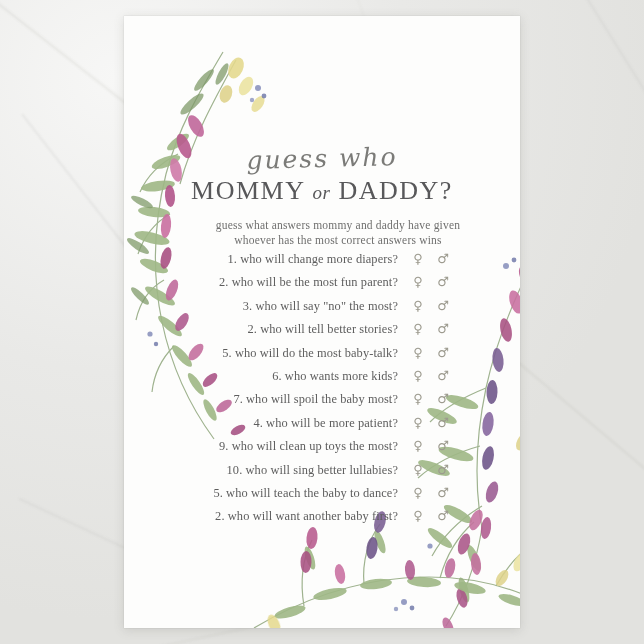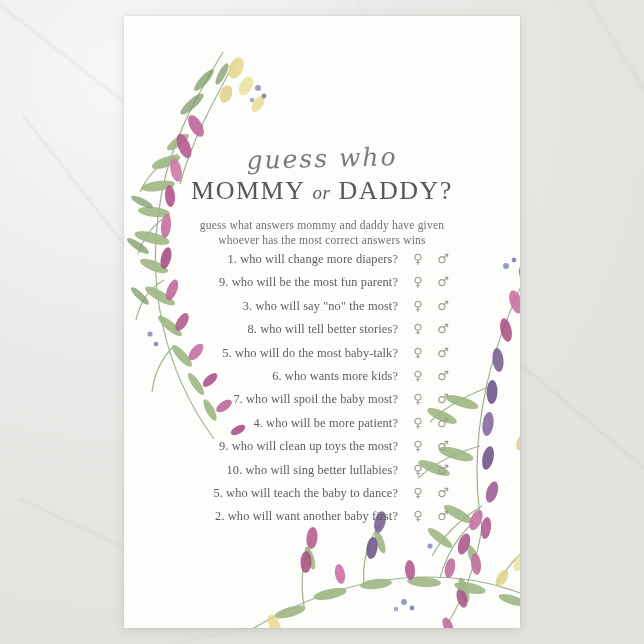--- a/index.html
+++ b/index.html
@@ -96,20 +96,21 @@
     position: absolute;
     top: 202px;
     left: 0;
     width: 396px;
     text-align: center;
     font-family: "Liberation Serif", serif;
     font-size: 11.5px;
     line-height: 15px;
     color: #6f6f6e;
     letter-spacing: 0.2px;
+    padding-left: 16px;
   }
   .qlist {
     position: absolute;
     top: 236px;
     left: 0;
     width: 396px;
   }
   .qrow {
     display: flex;
     align-items: baseline;
@@ -316,35 +317,35 @@
 
       <div class="qlist" id="question-list">
           <div class="qrow">
             <div class="qtext">1. who will change more diapers?</div>
             <div class="symbols">
               <span class="sym">♀</span>
               <span class="sym">♂</span>
             </div>
           </div>
           <div class="qrow">
-            <div class="qtext">9. who will be the most fun parent?</div>
+            <div class="qtext">2. who will be the most fun parent?</div>
             <div class="symbols">
               <span class="sym">♀</span>
               <span class="sym">♂</span>
             </div>
           </div>
           <div class="qrow">
             <div class="qtext">3. who will say "no" the most?</div>
             <div class="symbols">
               <span class="sym">♀</span>
               <span class="sym">♂</span>
             </div>
           </div>
           <div class="qrow">
-            <div class="qtext">8. who will tell better stories?</div>
+            <div class="qtext">2. who will tell better stories?</div>
             <div class="symbols">
               <span class="sym">♀</span>
               <span class="sym">♂</span>
             </div>
           </div>
           <div class="qrow">
             <div class="qtext">5. who will do the most baby-talk?</div>
             <div class="symbols">
               <span class="sym">♀</span>
               <span class="sym">♂</span>

